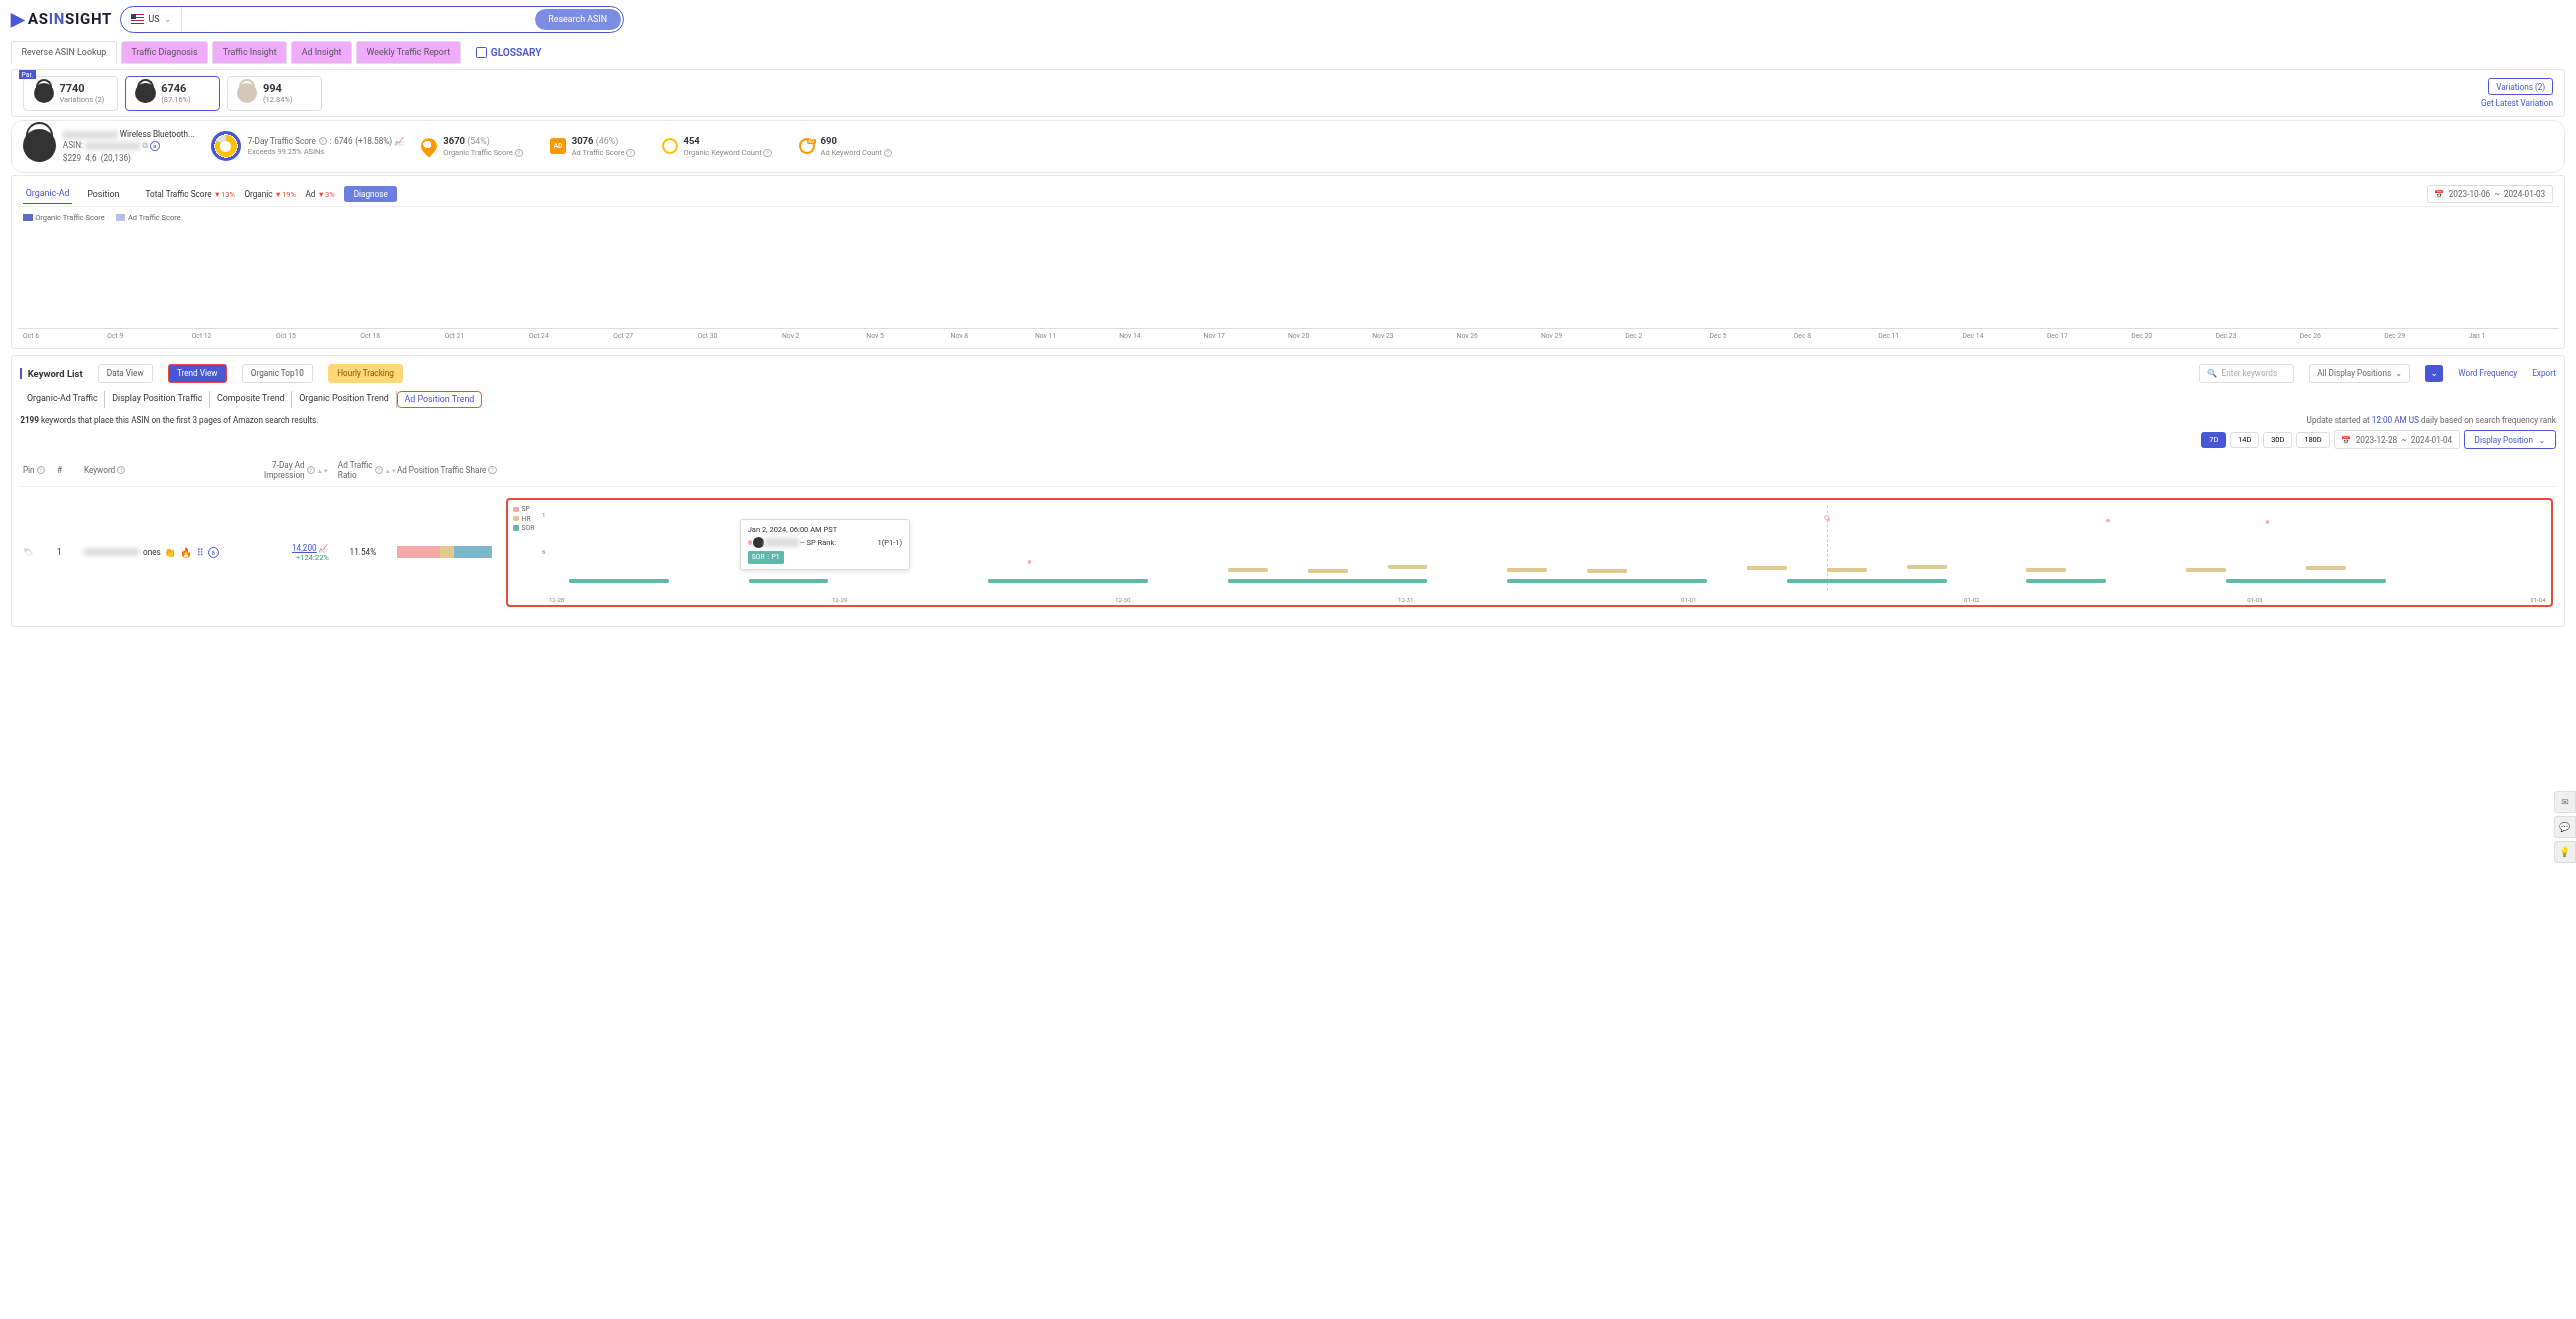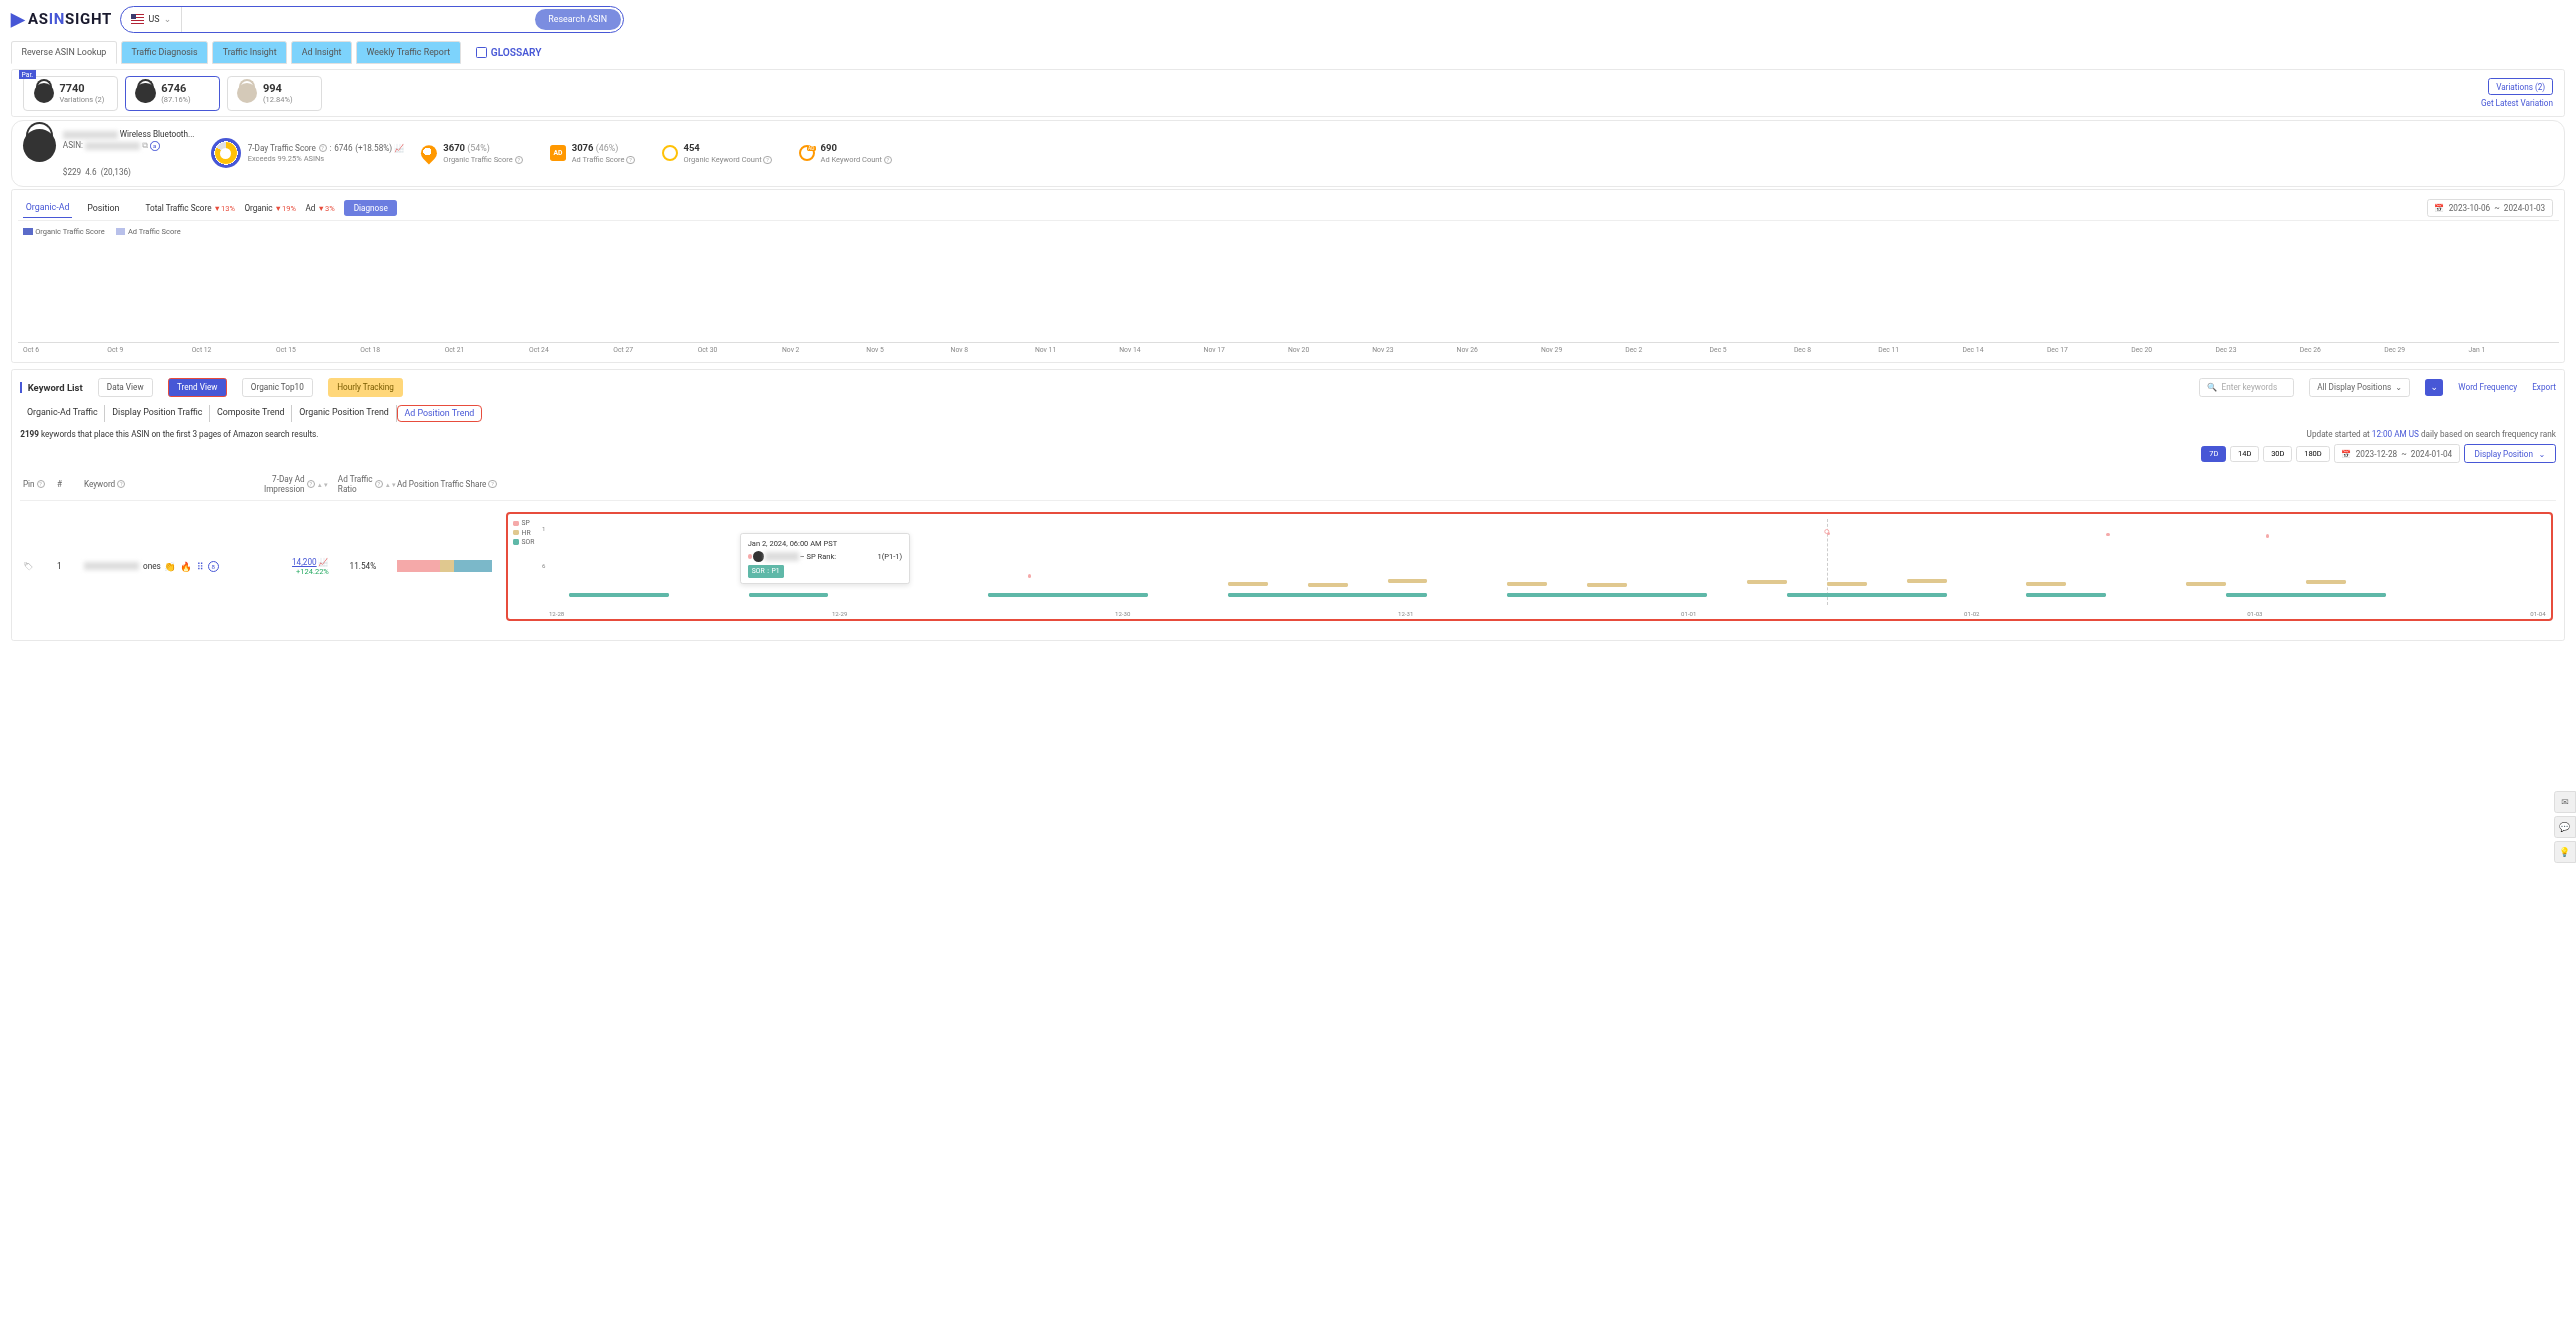--- a/index.html
+++ b/index.html
@@ -8,21 +8,21 @@
 .logo{display:flex;align-items:center;font-size:15px;font-weight:700;color:#1a1a2e;letter-spacing:0.7px}
 .logo .arrow{color:#4757d6;margin-right:2.7px;font-size:17.7px}
 .logo .in{color:#4757d6}
 .region-search{display:flex;align-items:center;border:1.4px solid #4757d6;border-radius:16.4px;flex:0 1 504px;height:27px;overflow:hidden}
 .region{display:flex;align-items:center;gap:4.1px;padding:0 9.5px;border-right:0.7px solid #ddd;height:100%}
 .flag{width:13.6px;height:9.5px;background:linear-gradient(#b22234 0 7.7%,#fff 7.7% 15.4%,#b22234 15.4% 23%,#fff 23% 30.7%,#b22234 30.7% 38.5%,#fff 38.5% 46%,#b22234 46% 53.8%,#fff 53.8% 61.5%,#b22234 61.5% 69.2%,#fff 69.2% 76.9%,#b22234 76.9% 84.6%,#fff 84.6% 92.3%, #b22234 92.3% 100%);position:relative}
 .flag::before{content:"";position:absolute;top:0;left:0;width:5.5px;height:4.8px;background:#3c3b6e}
 .search-input{flex:1;border:none;outline:none;padding:0 6.8px;font-size:9.5px;color:#999}
 .research-btn{background:#7b8de0;color:#fff;border:none;border-radius:13.6px;padding:5.5px 13.6px;margin:2.7px;font-size:8.9px;cursor:pointer}
 .tabs-row{display:flex;align-items:center;padding:2.7px 11px;gap:4.1px}
-.main-tab{padding:5.5px 9.5px;background:#7dd3fc;border:0.7px solid #e0e0e0;border-radius:2.7px 2.7px 0 0;cursor:pointer;font-size:8.9px;color:#555}
+.main-tab{padding:5.5px 9.5px;background:#f0abfc;border:0.7px solid #e0e0e0;border-radius:2.7px 2.7px 0 0;cursor:pointer;font-size:8.9px;color:#555}
 .main-tab.active{background:#fff;border-bottom-color:#fff}
 .glossary{display:flex;align-items:center;gap:4.1px;color:#4757d6;font-weight:600;margin-left:11px;font-size:10.2px}
 .glossary-icon{width:11px;height:11px;border:1.4px solid #4757d6;border-radius:1.4px;position:relative}
 .cards-row{display:flex;align-items:center;padding:5.5px 11px;gap:8.2px;border:0.7px solid #e8e8e8;margin:2.7px 11px;border-radius:2.7px;position:relative}
 .par-badge{position:absolute;top:0;left:6.8px;background:#4757d6;color:#fff;font-size:6.8px;padding:0.7px 2.7px}
 .vcard{display:flex;align-items:center;gap:5.5px;border:0.7px solid #ddd;border-radius:4.1px;padding:5.5px 9.5px;min-width:95px}
 .vcard.selected{border-color:#4757d6}
 .hp{width:20.4px;height:20.4px;border-radius:50%;background:#333;position:relative}
 .hp.beige{background:#d4c9b8}
 .hp::before{content:"";position:absolute;top:-4.1px;left:2px;right:2px;height:9.5px;border:2px solid #333;border-bottom:none;border-radius:9.5px 9.5px 0 0}
@@ -33,21 +33,21 @@
 .var-btn{border:0.7px solid #4757d6;color:#4757d6;background:#fff;padding:2.7px 6.8px;border-radius:2.7px;font-size:8.2px;cursor:pointer}
 .link-text{color:#4757d6;font-size:8.2px;margin-top:2.7px;cursor:pointer}
 .product-row{display:flex;align-items:center;padding:8.2px 11px;gap:16.4px;border:0.7px solid #e8e8e8;margin:2.7px 11px;border-radius:12px}
 .prod-info{display:flex;gap:6.8px}
 .prod-img{width:33px;height:33px;background:#333;border-radius:50%;position:relative}
 .prod-img::before{content:"";position:absolute;top:-6.8px;left:2.7px;right:2.7px;height:16.4px;border:2.7px solid #333;border-bottom:none;border-radius:16.4px 16.4px 0 0}
 .prod-text{font-size:8.2px}
 .prod-asin{color:#666;margin-top:1.4px}
 .blur{filter:blur(2px);background:#ddd;display:inline-block;width:55px;height:8.2px;vertical-align:middle}
 .asin-badge{display:inline-block;width:9.5px;height:9.5px;border:0.7px solid #4757d6;border-radius:50%;color:#4757d6;font-size:6.1px;text-align:center;line-height:8.2px}
-.prod-meta{color:#666;margin-top:16px}
+.prod-meta{color:#666;margin-top:2px}
 .gauge{width:30px;height:30px;border-radius:50%;background:radial-gradient(circle,#fff 55%,#4757d6 55%);position:relative}
 .gauge::before{content:"";position:absolute;inset:4.1px;border-radius:50%;background:conic-gradient(#ffc107 0 300deg,#e0e0e0 300deg)}
 .gauge::after{content:"";position:absolute;inset:9.5px;border-radius:50%;background:#fff}
 .metric{display:flex;flex-direction:column;gap:1.4px}
 .metric-label{font-size:8.2px;color:#666;display:flex;align-items:center;gap:2.7px}
 .metric-sub{font-size:7.5px;color:#888}
 .micon{width:16.4px;height:16.4px;display:inline-block}
 .drop{background:radial-gradient(circle at 50% 35%,#fff 30%,#ff9800 30%);border-radius:50% 50% 50% 0;transform:rotate(-45deg)}
 .adbox{background:#ff9800;border-radius:2.7px;color:#fff;font-size:6.8px;font-weight:700;text-align:center;line-height:16.4px}
 .ring{border:2px solid #ffc107;border-radius:50%}

